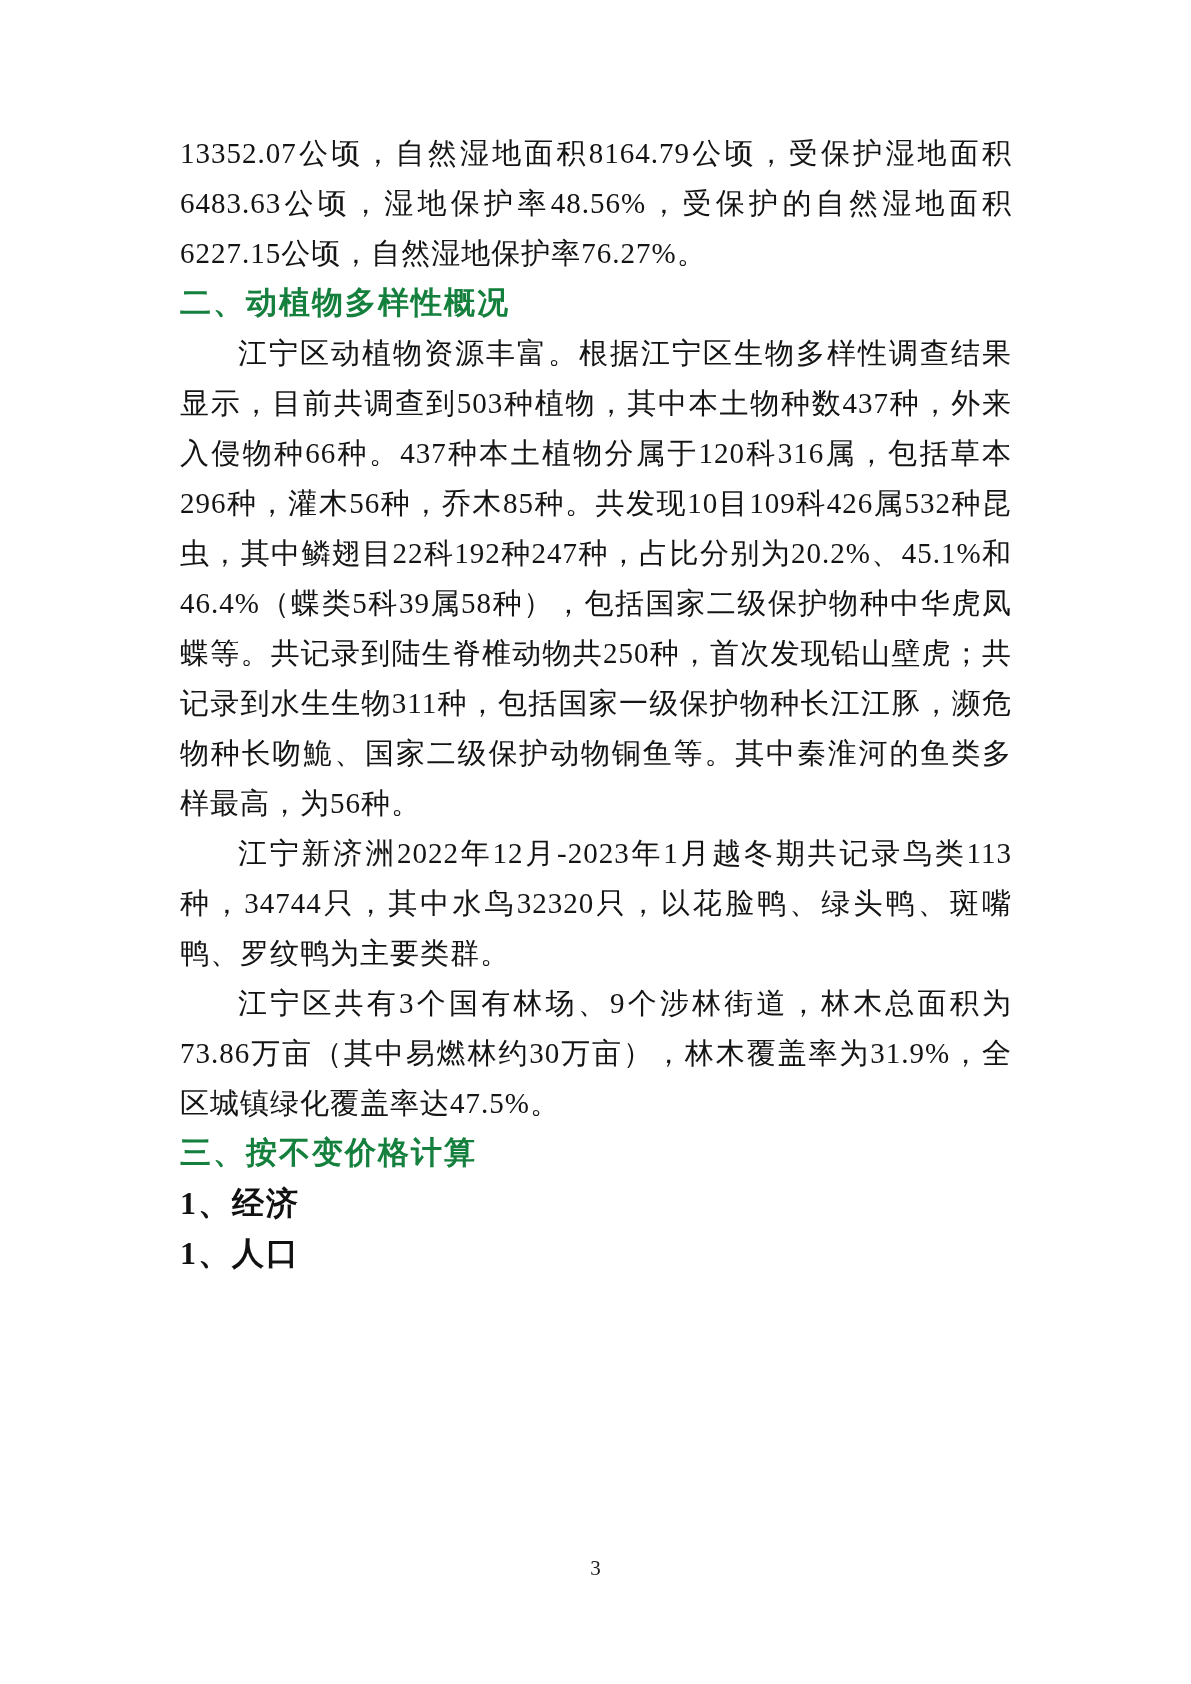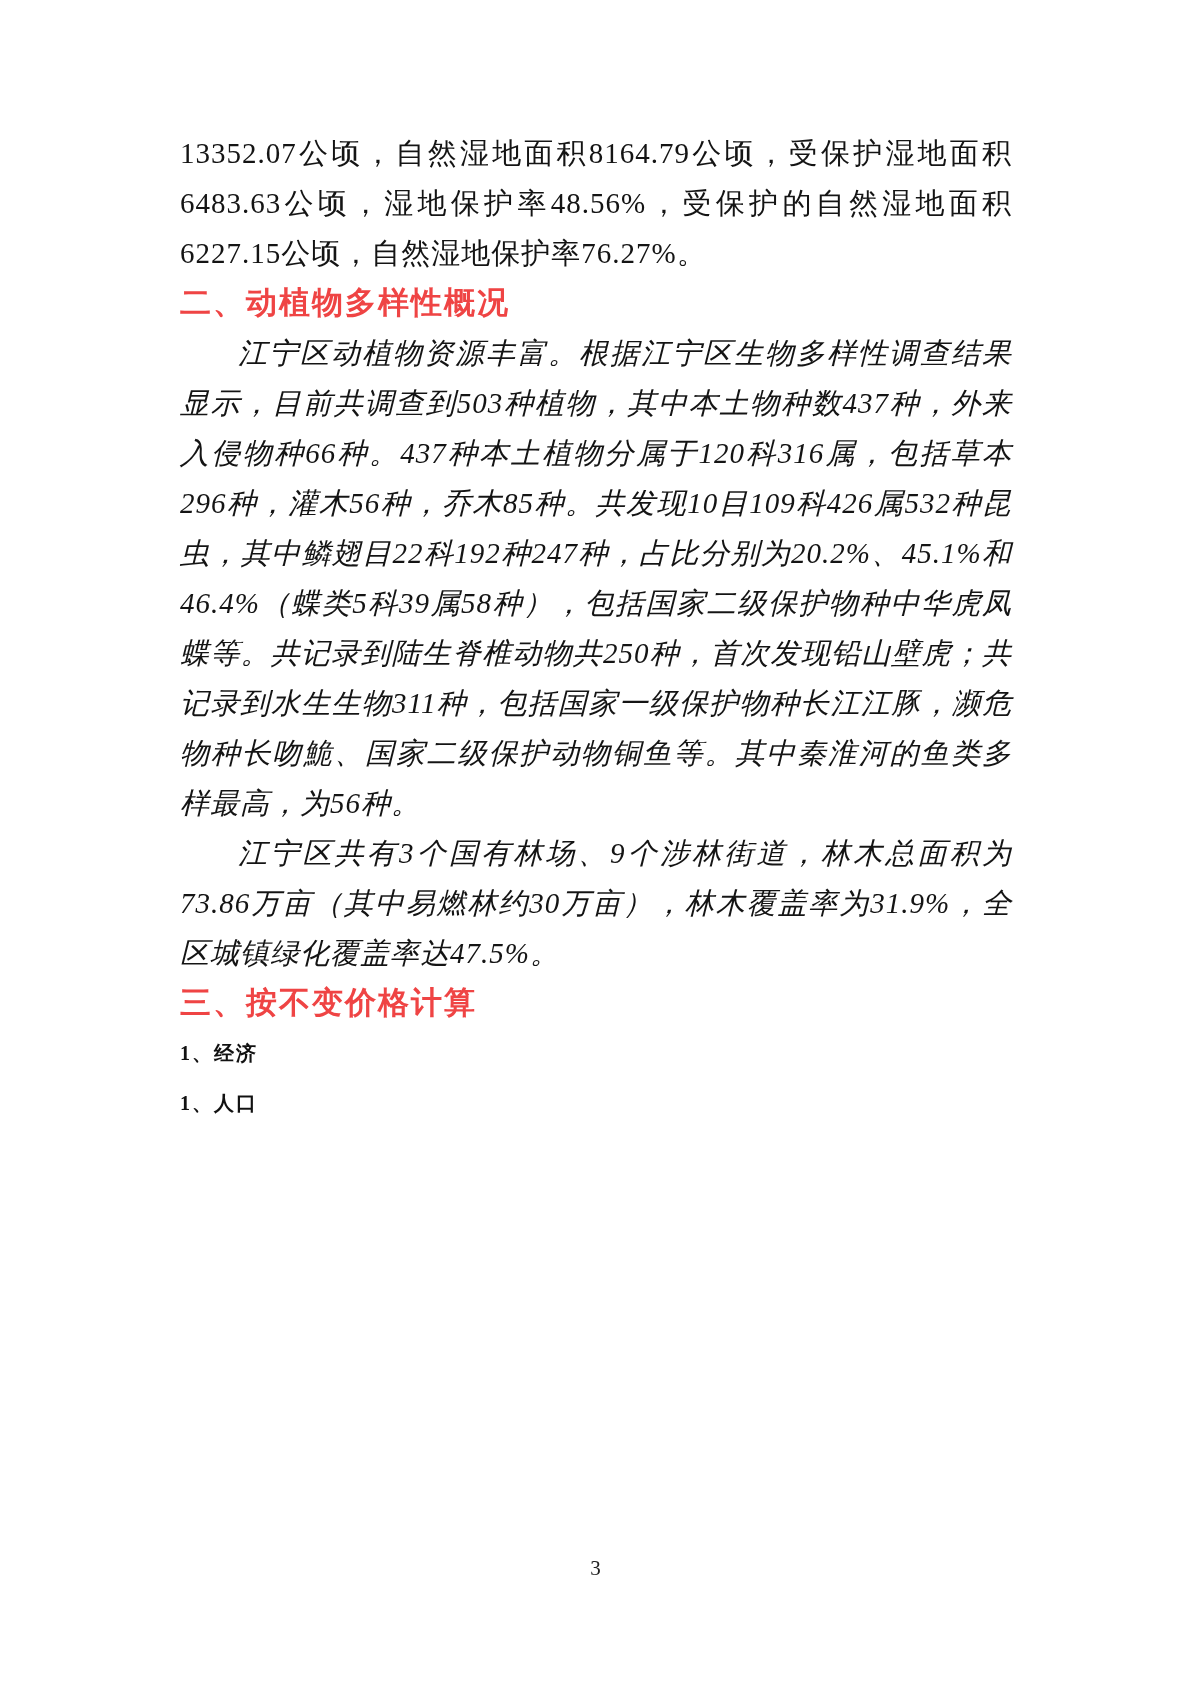--- a/index.html
+++ b/index.html
@@ -23,30 +23,30 @@
     width: 832px;
   }
   .para {
     font-size: 29px;
     line-height: 50px;
     text-align: justify;
     text-justify: inter-ideograph;
     letter-spacing: 1px;
     color: #141414;
   }
-  .indent { text-indent: 2em; font-style: italic; }
+  .indent { text-indent: 2em; }
   .h1 {
     font-size: 31px;
     line-height: 50px;
     font-weight: 700;
     letter-spacing: 2px;
-    color: #ef4444;
+    color: #15803d;
   }
   .h2 {
-    font-size: 20px;
+    font-size: 32px;
     line-height: 50px;
     font-weight: 700;
     letter-spacing: 2px;
     color: #111111;
   }
   .footer {
     position: absolute;
     top: 1556px;
     left: 0;
     width: 1191px;
@@ -59,20 +59,21 @@
   }
 </style>
 </head>
 <body>
 
 <div class="page">
   <div class="content">
     <p class="para">13352.07公顷，自然湿地面积8164.79公顷，受保护湿地面积6483.63公顷，湿地保护率48.56%，受保护的自然湿地面积6227.15公顷，自然湿地保护率76.27%。</p>
     <p class="h1">二、动植物多样性概况</p>
     <p class="para indent">江宁区动植物资源丰富。根据江宁区生物多样性调查结果显示，目前共调查到503种植物，其中本土物种数437种，外来入侵物种66种。437种本土植物分属于120科316属，包括草本296种，灌木56种，乔木85种。共发现10目109科426属532种昆虫，其中鳞翅目22科192种247种，占比分别为20.2%、45.1%和46.4%（蝶类5科39属58种），包括国家二级保护物种中华虎凤蝶等。共记录到陆生脊椎动物共250种，首次发现铅山壁虎；共记录到水生生物311种，包括国家一级保护物种长江江豚，濒危物种长吻鮠、国家二级保护动物铜鱼等。其中秦淮河的鱼类多样最高，为56种。</p>
+    <p class="para indent">江宁新济洲2022年12月-2023年1月越冬期共记录鸟类113种，34744只，其中水鸟32320只，以花脸鸭、绿头鸭、斑嘴鸭、罗纹鸭为主要类群。</p>
     <p class="para indent">江宁区共有3个国有林场、9个涉林街道，林木总面积为73.86万亩（其中易燃林约30万亩），林木覆盖率为31.9%，全区城镇绿化覆盖率达47.5%。</p>
     <p class="h1">三、按不变价格计算</p>
     <p class="h2">1、经济</p>
     <p class="h2">1、人口</p>
   </div>
 
   <div class="footer">
     <span class="page-number">3</span>
   </div>
 </div>

